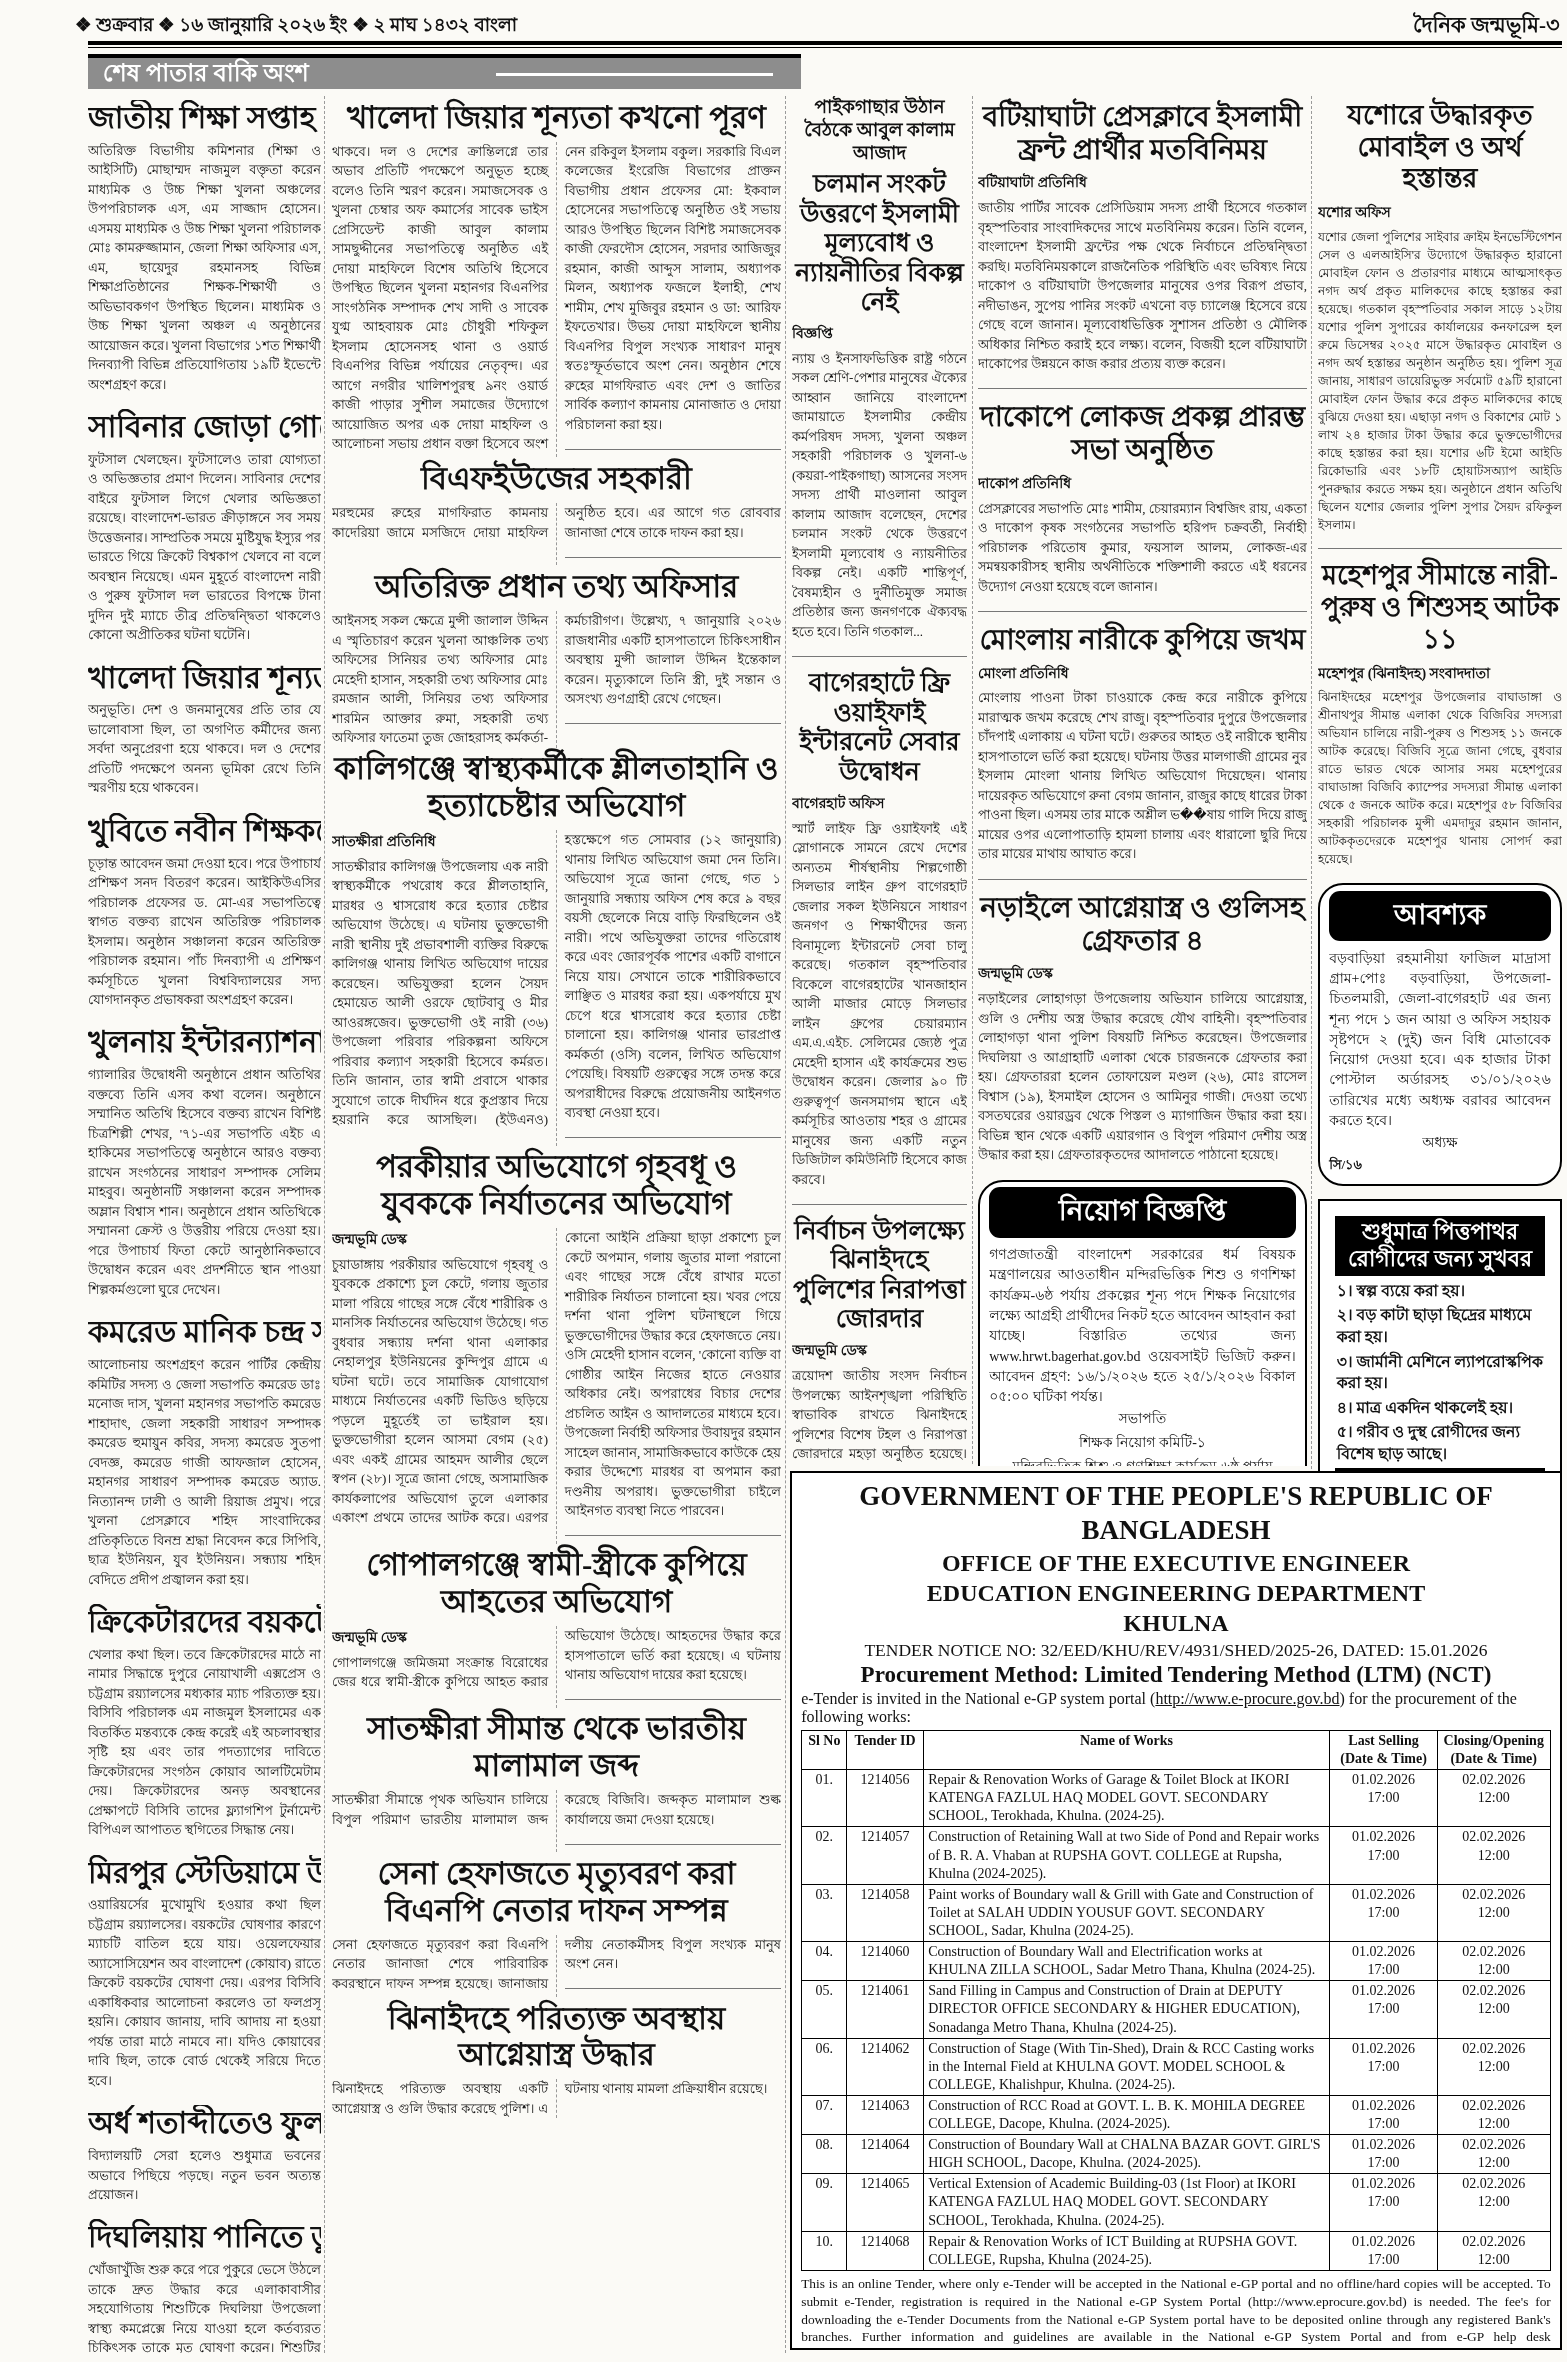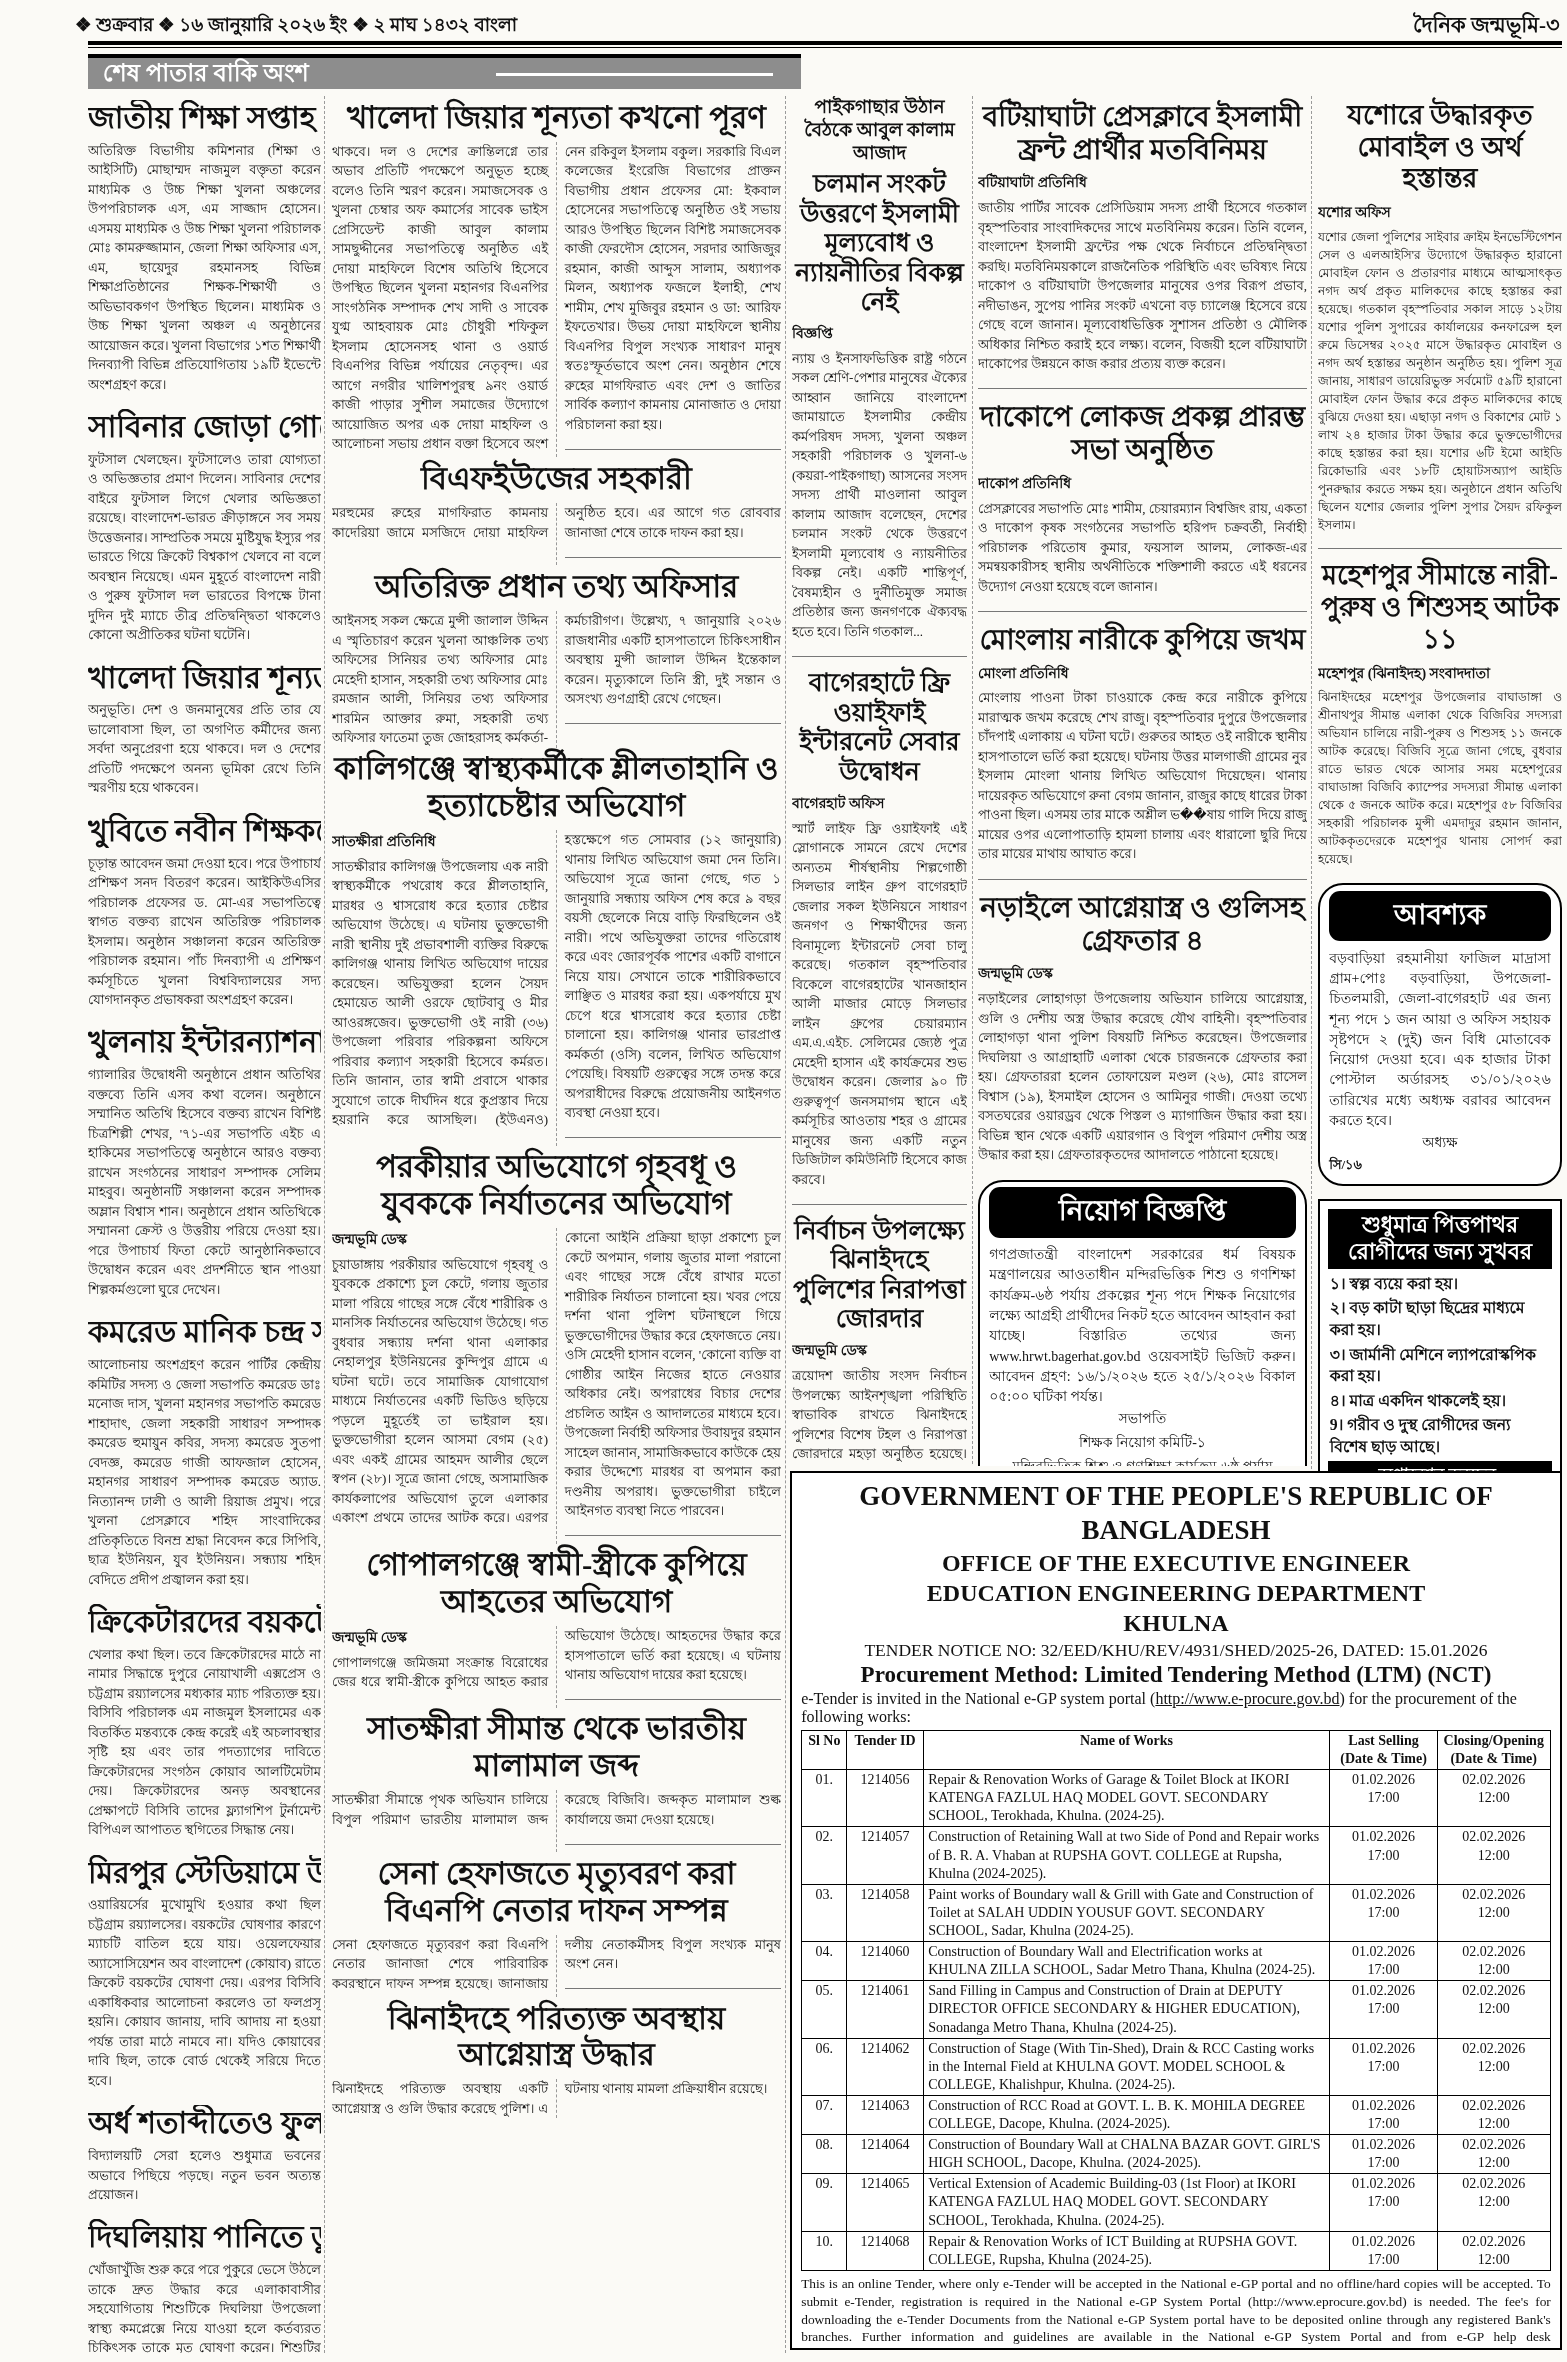--- a/index.html
+++ b/index.html
@@ -32,21 +32,21 @@
   .c6 .hl{font-size:27px}
   .c6 .body{font-size:12px}
   .vsep{position:absolute;width:0;border-left:1.8px dashed #9a9a9a}
   
   .adbox{border:2.3px solid #000;border-radius:25px;padding:7.4px 9.2px;margin-top:11px;background:#fff}
   .adtitle{background:#000;color:#fff;text-align:center;font-weight:bold;font-size:28px;
            border-radius:11px;padding:1.8px 0;margin:-1.8px 0 7.4px}
   .adbody{font-size:14px;line-height:1.45;text-align:justify}
   .adsig{text-align:center;font-weight:normal;font-size:14px}
   .adcode{font-size:13px;font-weight:bold}
-  .clinic{border:2.3px solid #000;margin-top:13px;background:#fff;padding:8px;box-sizing:border-box}
+  .clinic{border:2.3px solid #000;margin-top:13px;background:#fff;padding:15px;box-sizing:border-box}
   .clinic-title{background:#000;color:#fff;text-align:center;font-weight:bold;font-size:22px;line-height:1.2;padding:3.7px 1.8px}
   .clinic-item{font-weight:bold;font-size:15.7px;line-height:1.35;margin:3.7px 1.8px}
   .band{background:#000;color:#fff;text-align:center;font-weight:bold;font-size:16.6px;padding:1.8px 0;margin:3.7px 0}
   
   .tender{left:790px;top:1471px;width:772px;height:879px;border:2.8px solid #000;background:#fff;
           padding:7.4px 9.2px;box-sizing:border-box;font-family:"Liberation Serif",serif;overflow:hidden}
   .t-h1{font-size:27px;font-weight:bold;text-align:center;line-height:1.25}
   .t-h2{font-size:24px;font-weight:bold;text-align:center;line-height:1.25}
   .t-notice{font-size:17.5px;text-align:center;margin-top:1.8px}
   .t-method{font-size:23px;font-weight:bold;text-align:center;margin:1.8px 0}
@@ -314,21 +314,21 @@
     <div>
 
         <div class="clinic-item">১। স্বল্প ব্যয়ে করা হয়।</div>
 
         <div class="clinic-item">২। বড় কাটা ছাড়া ছিদ্রের মাধ্যমে করা হয়।</div>
 
         <div class="clinic-item">৩। জার্মানী মেশিনে ল্যাপরোস্কপিক করা হয়।</div>
 
         <div class="clinic-item">৪। মাত্র একদিন থাকলেই হয়।</div>
 
-        <div class="clinic-item">9। গরীব ও দুস্থ রোগীদের জন্য বিশেষ ছাড় আছে।</div>
+        <div class="clinic-item">৫। গরীব ও দুস্থ রোগীদের জন্য বিশেষ ছাড় আছে।</div>
       </div>
     <div class="band">অপারেশন করছেন:</div>
 
   </div>
 </div>
 
 <div class="abs tender">
   <div class="t-h1">GOVERNMENT OF THE PEOPLE'S REPUBLIC OF BANGLADESH</div>
   <div class="t-h2">OFFICE OF THE EXECUTIVE ENGINEER</div>
   <div class="t-h2">EDUCATION ENGINEERING DEPARTMENT</div>

